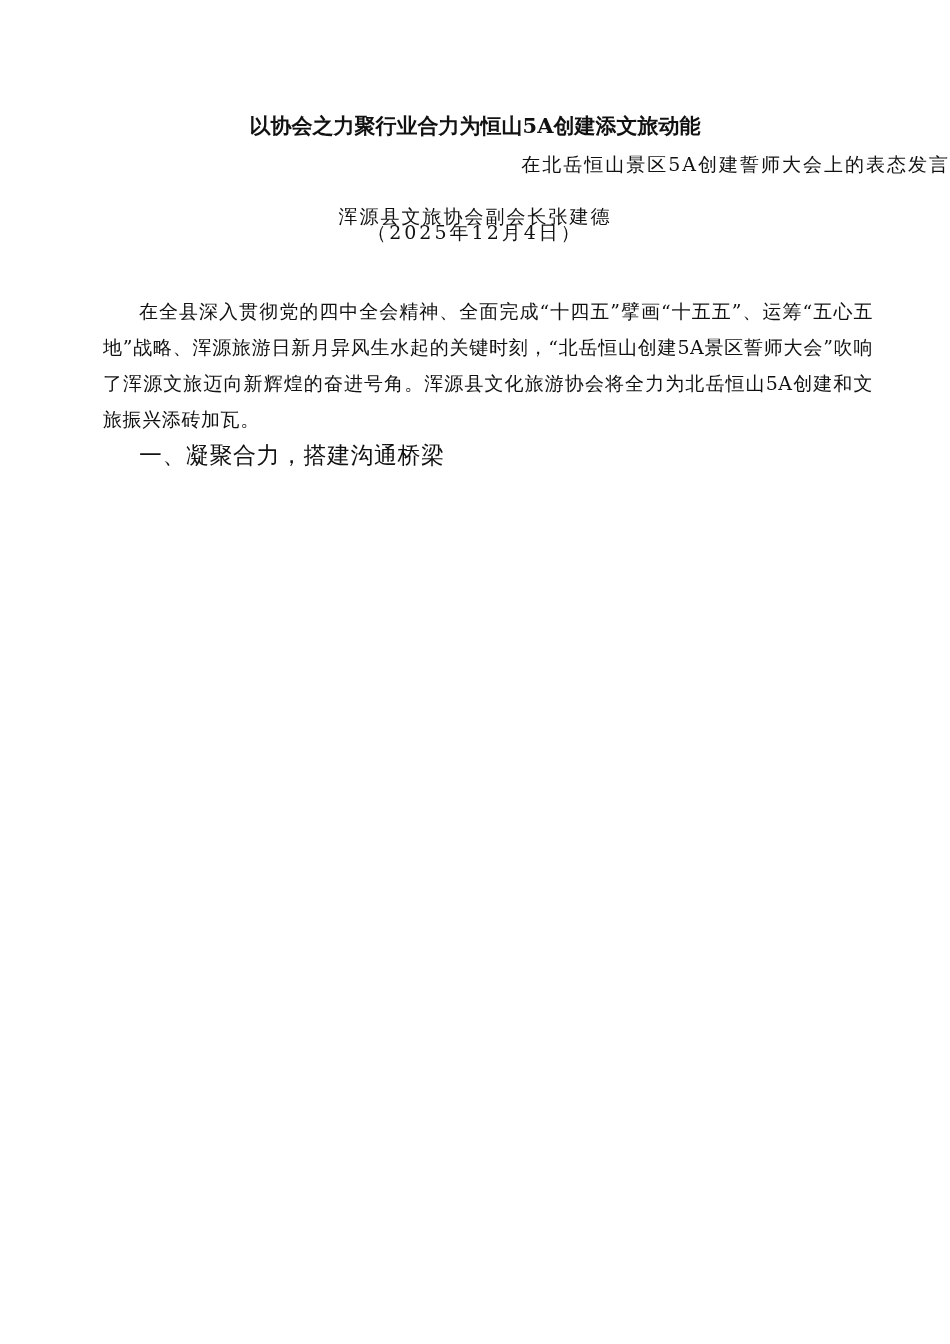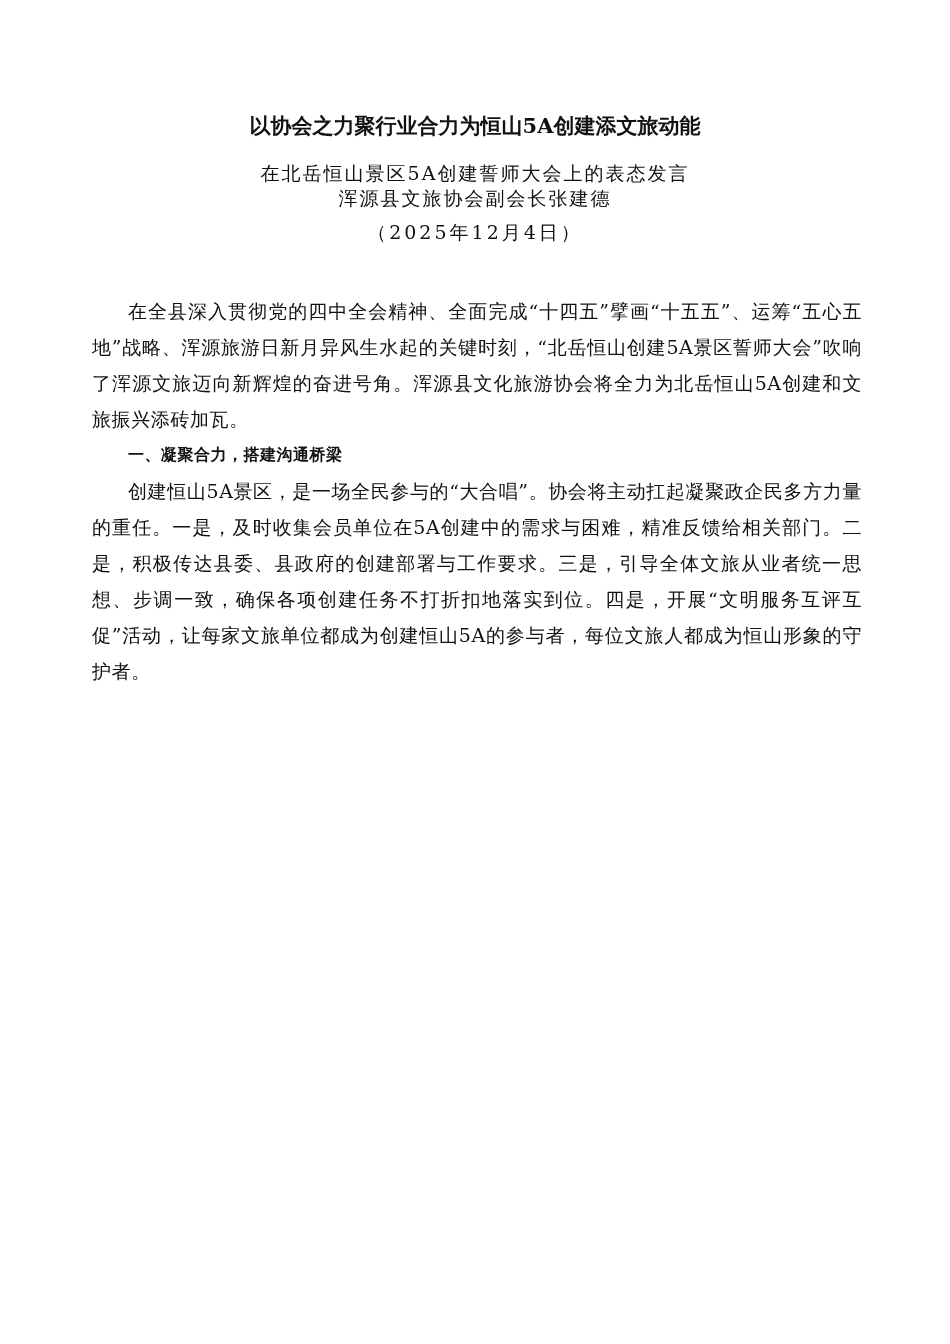--- a/index.html
+++ b/index.html
@@ -8,47 +8,46 @@
   .title {
     position: absolute; left: 0; width: 950px; top: 98px; text-align: center;
     font-family: "DejaVu Serif", "Liberation Serif", serif; font-weight: bold;
     font-size: 21px; letter-spacing: 0px; line-height: 30px; color: #111;
   }
   .sub {
     position: absolute; left: 0; width: 950px; text-align: center;
     font-family: "DejaVu Serif", "Liberation Serif", serif;
     font-size: 19px; line-height: 30px; letter-spacing: 2px; color: #111;
   }
-  .sub1 { top: 145px; }
-  .sub2 { top: 170px; }
+  .sub1 { top: 136px; text-align: right; }
+  .sub2 { top: 188px; }
   .sub3 { top: 204px; letter-spacing: 3px; }
   .body {
-    position: absolute; left: 92px; top: 280px; width: 770px;
+    position: absolute; left: 103px; top: 280px; width: 770px;
     font-family: "DejaVu Serif", "Liberation Serif", serif;
     font-size: 19px; line-height: 36px; color: #111;
     text-align: justify; letter-spacing: 0.6px;
   }
   .body p { margin: 0; text-indent: 36px; }
   .body h2 {
-    margin: 0; font-size: 16px; font-weight: bold; text-indent: 36px;
+    margin: 0; font-size: 23px; font-weight: normal; text-indent: 36px;
     font-family: "DejaVu Sans", "Liberation Sans", sans-serif; line-height: 36px;
     letter-spacing: 0.5px;
   }
 </style>
 </head>
 <body>
 
 <div class="page">
   <div class="title">以协会之力聚行业合力为恒山5A创建添文旅动能</div>
   <div class="sub sub1">在北岳恒山景区5A创建誓师大会上的表态发言</div>
   <div class="sub sub2">浑源县文旅协会副会长张建德</div>
   <div class="sub sub3">（2025年12月4日）</div>
 
   <div class="body">
     <p>在全县深入贯彻党的四中全会精神、全面完成“十四五”擘画“十五五”、运筹“五心五地”战略、浑源旅游日新月异风生水起的关键时刻，“北岳恒山创建5A景区誓师大会”吹响了浑源文旅迈向新辉煌的奋进号角。浑源县文化旅游协会将全力为北岳恒山5A创建和文旅振兴添砖加瓦。</p>
 
     <h2>一、凝聚合力，搭建沟通桥梁</h2>
-    <p>创建恒山5A景区，是一场全民参与的“大合唱”。协会将主动扛起凝聚政企民多方力量的重任。一是，及时收集会员单位在5A创建中的需求与困难，精准反馈给相关部门。二是，积极传达县委、县政府的创建部署与工作要求。三是，引导全体文旅从业者统一思想、步调一致，确保各项创建任务不打折扣地落实到位。四是，开展“文明服务互评互促”活动，让每家文旅单位都成为创建恒山5A的参与者，每位文旅人都成为恒山形象的守护者。</p>
 
 
 
   </div>
 </div>
 
 </body></html>

